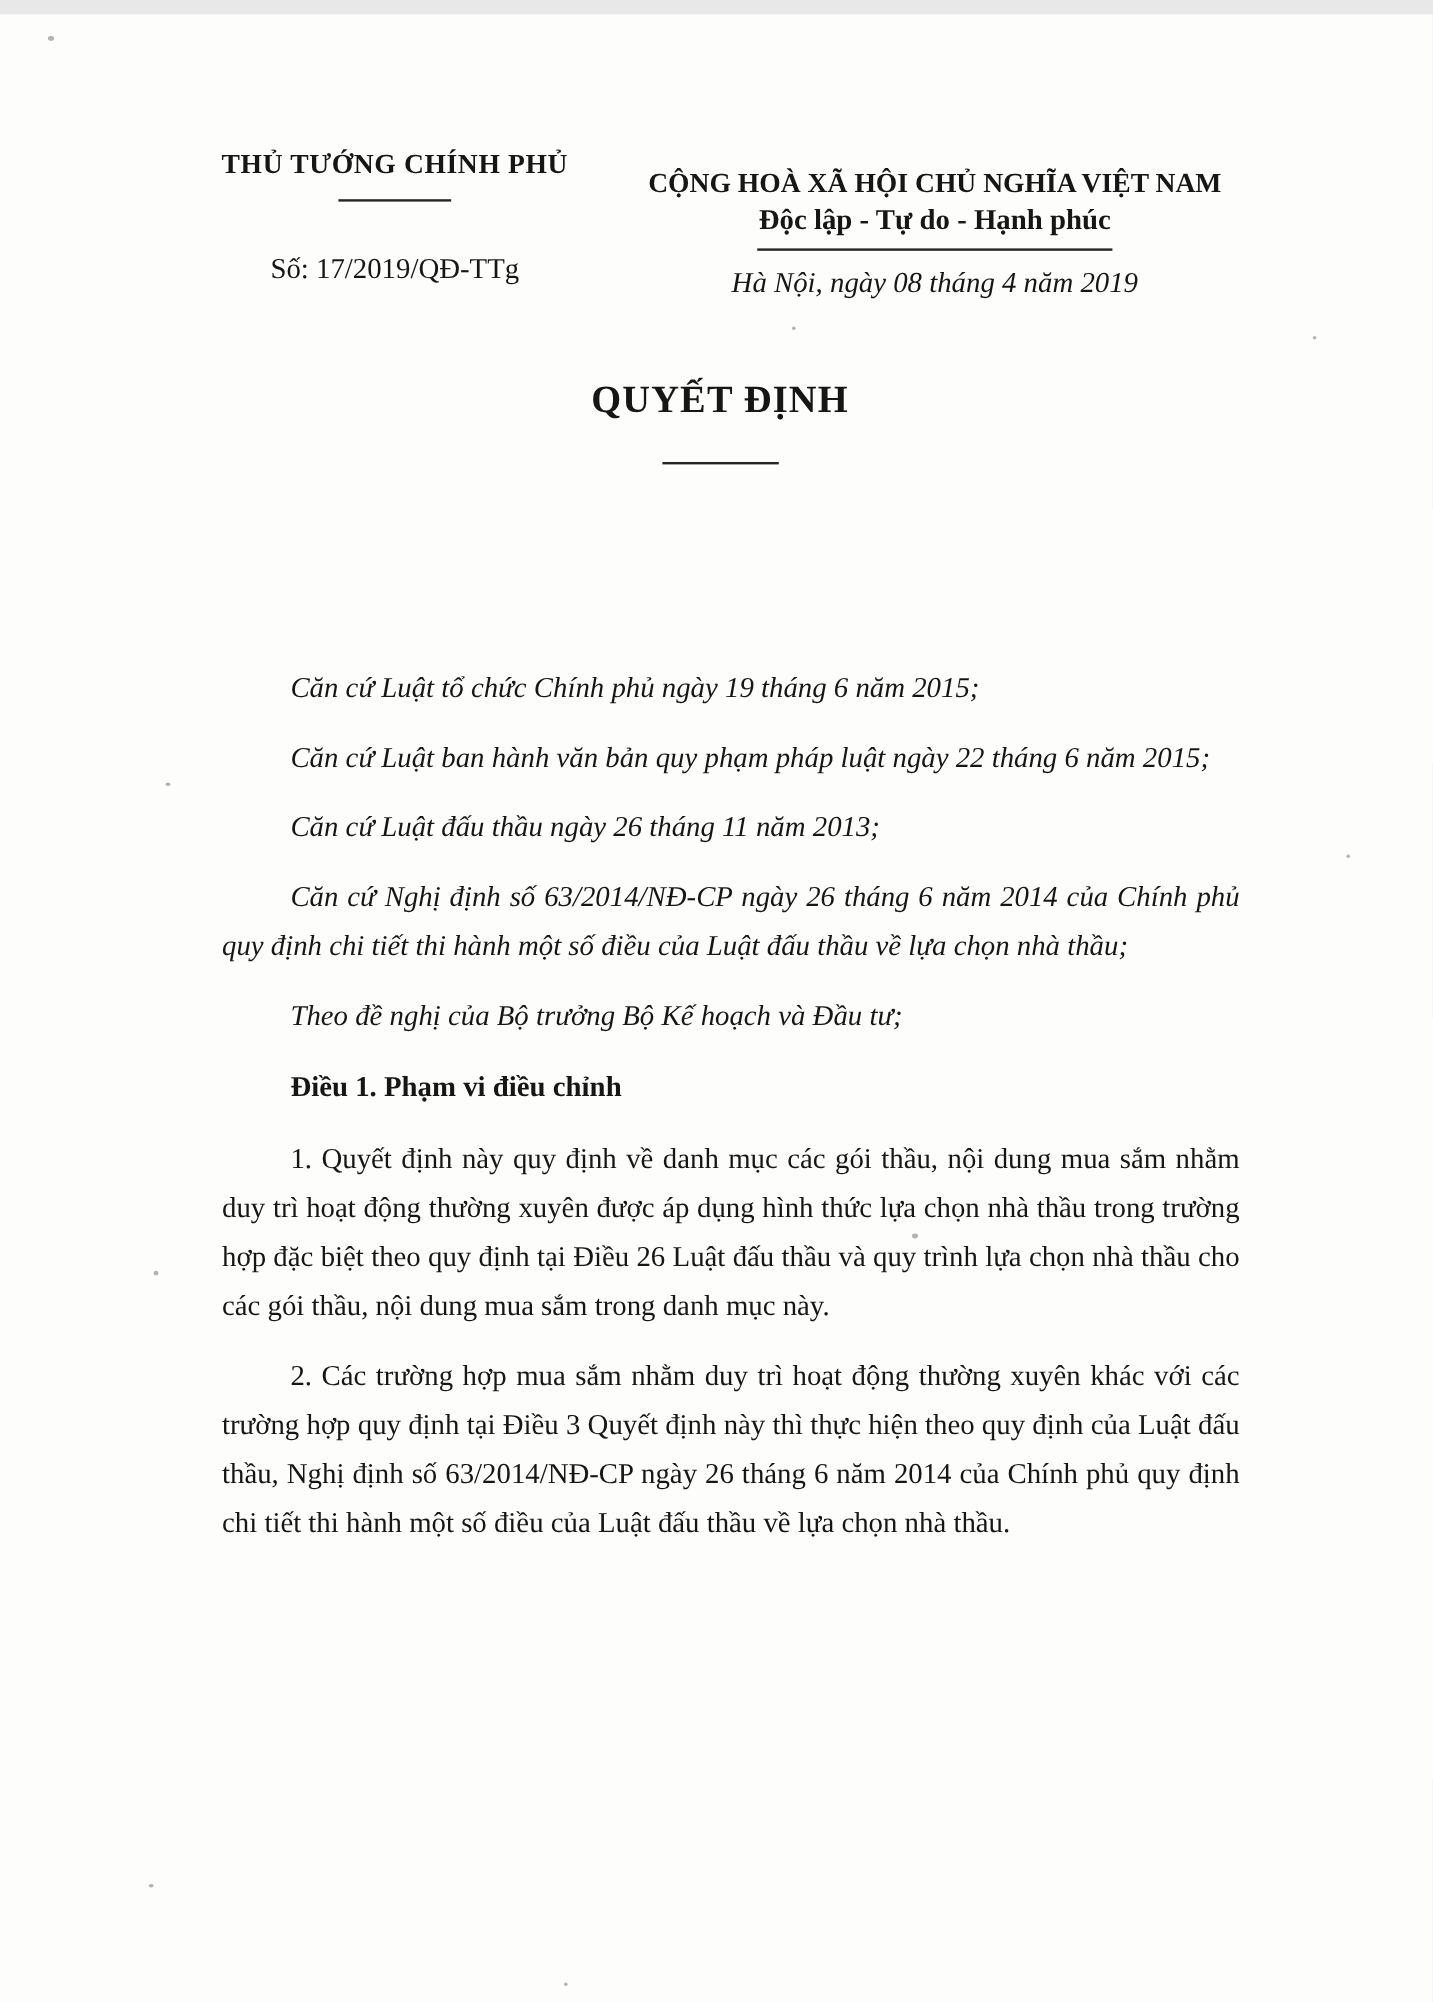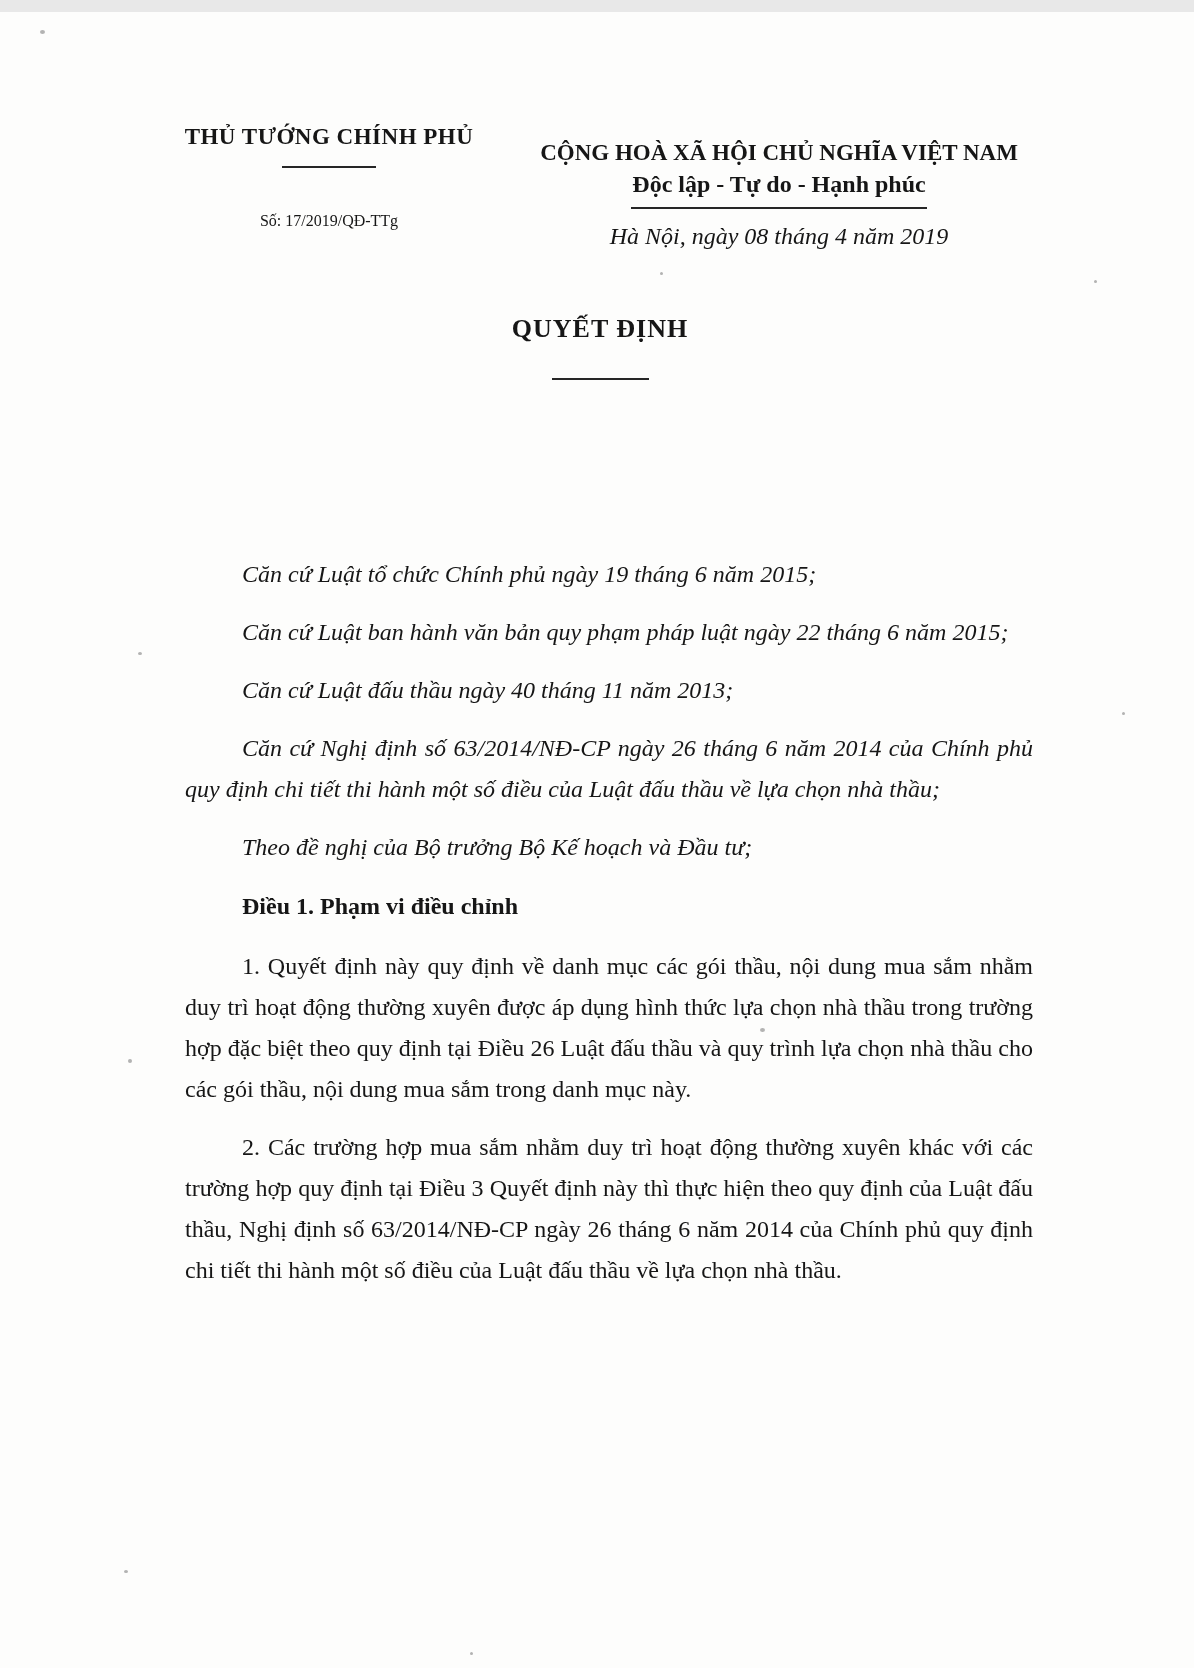--- a/index.html
+++ b/index.html
@@ -28,21 +28,21 @@
     letter-spacing: 0.5px;
     white-space: nowrap;
   }
   .rule-issuer {
     width: 94px; height: 2px;
     background: #262626;
     margin: 16px auto 0;
   }
   .doc-number {
     margin-top: 44px;
-    font-size: 16px;
+    font-size: 24px;
     white-space: nowrap;
   }
 
   .header-right {
     position: absolute;
     top: 128px; left: 518px;
     width: 522px;
     text-align: center;
   }
   .national-title {
@@ -70,21 +70,21 @@
 
   
   .title-block {
     position: absolute;
     top: 302px; left: 150px;
     width: 900px;
     text-align: center;
   }
   .doc-kind {
     font-weight: bold;
-    font-size: 26px;
+    font-size: 32px;
     letter-spacing: 1px;
   }
   .doc-subject { margin-top: 4px; }
   .doc-subject .subject-line {
     font-weight: bold;
     font-size: 24px;
     line-height: 33px;
   }
   .rule-title {
     width: 97px; height: 2px;
@@ -140,21 +140,21 @@
   </div>
 
   <div class="title-block">
     <div class="doc-kind">QUYẾT ĐỊNH</div>
     <div class="rule-title"></div>
   </div>
 
   <div class="body">
     <p class="p italic">Căn cứ Luật tổ chức Chính phủ ngày 19 tháng 6 năm 2015;</p>
     <p class="p italic">Căn cứ Luật ban hành văn bản quy phạm pháp luật ngày 22 tháng 6 năm 2015;</p>
-    <p class="p italic">Căn cứ Luật đấu thầu ngày 40 tháng 11 năm 2013;</p>
+    <p class="p italic">Căn cứ Luật đấu thầu ngày 26 tháng 11 năm 2013;</p>
     <p class="p italic">Căn cứ Nghị định số 63/2014/NĐ-CP ngày 26 tháng 6 năm 2014 của Chính phủ quy định chi tiết thi hành một số điều của Luật đấu thầu về lựa chọn nhà thầu;</p>
     <p class="p italic">Theo đề nghị của Bộ trưởng Bộ Kế hoạch và Đầu tư;</p>
 
     <div class="article-heading">Điều 1. Phạm vi điều chỉnh</div>
 
     <p class="p">1. Quyết định này quy định về danh mục các gói thầu, nội dung mua sắm nhằm duy trì hoạt động thường xuyên được áp dụng hình thức lựa chọn nhà thầu trong trường hợp đặc biệt theo quy định tại Điều 26 Luật đấu thầu và quy trình lựa chọn nhà thầu cho các gói thầu, nội dung mua sắm trong danh mục này.</p>
     <p class="p">2. Các trường hợp mua sắm nhằm duy trì hoạt động thường xuyên khác với các trường hợp quy định tại Điều 3 Quyết định này thì thực hiện theo quy định của Luật đấu thầu, Nghị định số 63/2014/NĐ-CP ngày 26 tháng 6 năm 2014 của Chính phủ quy định chi tiết thi hành một số điều của Luật đấu thầu về lựa chọn nhà thầu.</p>
   </div>
 
   <div class="speck" style="left:138px; top:640px;  width:4px; height:3px;"></div>

